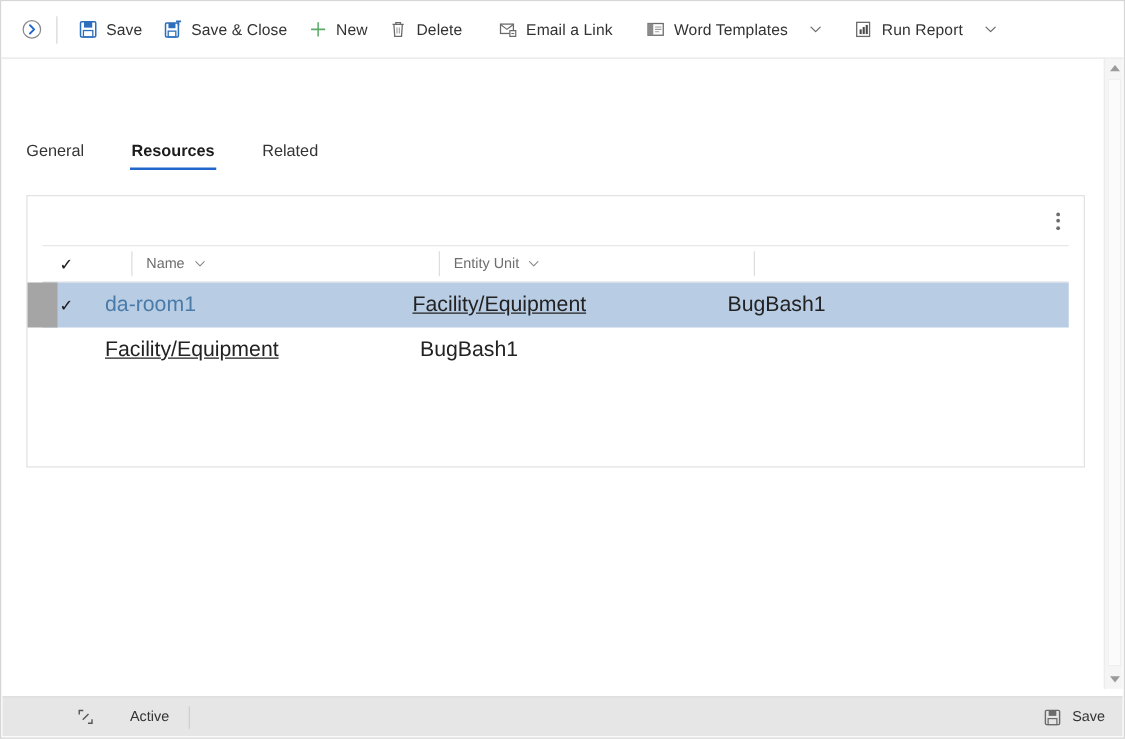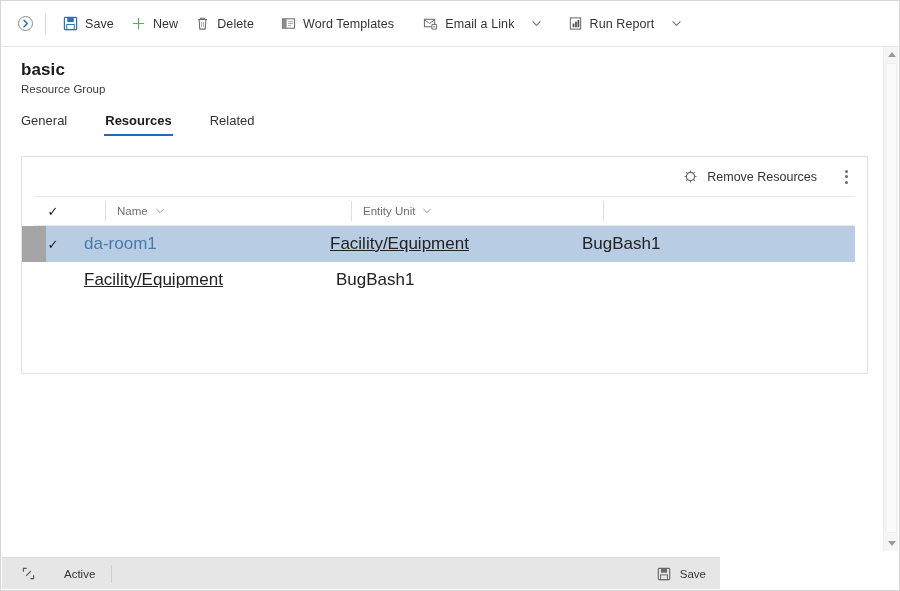--- a/index.html
+++ b/index.html
@@ -312,26 +312,27 @@
     height: 470px;
     background: #fbfbfb;
     border: 1px solid #efefef;
     cursor: pointer;
   }
 
   
   .statusbar {
     position: absolute;
     left: 1px; bottom: 1px;
-    width: 718px;
+    width: 896px;
     height: 32px;
     background: #e6e6e6;
     border-top: 1px solid #dcdcdc;
     display: flex;
     align-items: center;
+    padding-left: 40px;
   }
 
   .sb-ico {
     width: 28px; height: 28px;
     display: flex; align-items: center; justify-content: center;
     margin-left: 12px;
     cursor: pointer;
   }
 
   .sb-status {
@@ -383,20 +384,31 @@
       <span class="cmd-ico">
         <svg width="15" height="15" viewBox="0 0 16 16">
           <rect x="1.5" y="1.5" width="13" height="13" rx="1" fill="none" stroke="#2e6fbd" stroke-width="1.3"></rect>
           <rect x="4.5" y="1.5" width="7" height="5" fill="#2e6fbd"></rect>
           <rect x="4" y="9" width="8" height="5.5" fill="none" stroke="#2e6fbd" stroke-width="1.1"></rect>
         </svg>
       </span>
       <span class="cmd-label">Save</span>
     </div>
 
+    <div class="cmd-btn">
+      <span class="cmd-ico">
+        <svg width="15" height="15" viewBox="0 0 16 16">
+          <rect x="1.5" y="2.5" width="11" height="12" rx="1" fill="none" stroke="#2e6fbd" stroke-width="1.3"></rect>
+          <rect x="4" y="2.5" width="6" height="4.5" fill="#2e6fbd"></rect>
+          <rect x="3.8" y="9.5" width="6.5" height="5" fill="none" stroke="#2e6fbd" stroke-width="1.1"></rect>
+          <path d="M10.5 1.2 L14.8 1.2 M12.6 1.2 L12.6 4.6" stroke="#2e6fbd" stroke-width="1.4" fill="none"></path>
+        </svg>
+      </span>
+      <span class="cmd-label">Save &amp; Close</span>
+    </div>
 
     <div class="cmd-btn">
       <span class="cmd-ico">
         <svg width="15" height="15" viewBox="0 0 16 16">
           <path d="M8 2 L8 14 M2 8 L14 8" stroke="#5aab6a" stroke-width="1.3" fill="none"></path>
         </svg>
       </span>
       <span class="cmd-label">New</span>
     </div>
 
@@ -406,42 +418,42 @@
           <path d="M3.2 3.8 L12.8 3.8" stroke="#6b6b6b" stroke-width="1.1"></path>
           <path d="M6 3.8 L6 2.3 L10 2.3 L10 3.8" fill="none" stroke="#6b6b6b" stroke-width="1.1"></path>
           <path d="M4.4 3.8 L5.1 14 L10.9 14 L11.6 3.8" fill="none" stroke="#6b6b6b" stroke-width="1.1"></path>
           <path d="M7 6.4 L7 11.6 M9 6.4 L9 11.6" stroke="#9a9a9a" stroke-width="0.9"></path>
         </svg>
       </span>
       <span class="cmd-label">Delete</span>
     </div>
 
 
-    <div class="cmd-btn" style="margin-left:10px;">
-      <span class="cmd-ico">
-        <svg width="15" height="15" viewBox="0 0 16 16">
-          <rect x="1.5" y="3" width="13" height="10" fill="none" stroke="#6b6b6b" stroke-width="1.1"></rect>
-          <rect x="1.5" y="3" width="4.5" height="10" fill="#8a8a8a"></rect>
-          <path d="M7.5 6 L13 6 M7.5 8 L13 8 M7.5 10 L11 10" stroke="#9a9a9a" stroke-width="0.9"></path>
-        </svg>
-      </span>
-      <span class="cmd-label">Word Templates</span>
-    </div>
-
     <div class="cmd-btn" style="margin-left:12px;">
       <span class="cmd-ico">
         <svg width="15" height="15" viewBox="0 0 16 16">
           <rect x="1.5" y="3.5" width="11" height="8" fill="none" stroke="#6b6b6b" stroke-width="1.1"></rect>
           <path d="M1.5 3.9 L7 8 L12.5 3.9" fill="none" stroke="#6b6b6b" stroke-width="1"></path>
           <path d="M9.5 9 L14.5 9 L14.5 14 L9.5 14 Z" fill="#ffffff" stroke="#6b6b6b" stroke-width="1"></path>
           <path d="M10.8 11.5 L13.2 11.5" stroke="#6b6b6b" stroke-width="1"></path>
         </svg>
       </span>
       <span class="cmd-label">Email a Link</span>
     </div>
+
+    <div class="cmd-btn" style="margin-left:10px;">
+      <span class="cmd-ico">
+        <svg width="15" height="15" viewBox="0 0 16 16">
+          <rect x="1.5" y="3" width="13" height="10" fill="none" stroke="#6b6b6b" stroke-width="1.1"></rect>
+          <rect x="1.5" y="3" width="4.5" height="10" fill="#8a8a8a"></rect>
+          <path d="M7.5 6 L13 6 M7.5 8 L13 8 M7.5 10 L11 10" stroke="#9a9a9a" stroke-width="0.9"></path>
+        </svg>
+      </span>
+      <span class="cmd-label">Word Templates</span>
+    </div>
     <div class="cmd-caret">
       <svg class="caret-svg" width="11" height="11" viewBox="0 0 12 12">
         <path d="M2 4 L6 8 L10 4" fill="none" stroke="#6b6b6b" stroke-width="1.1" stroke-linecap="round" stroke-linejoin="round"></path>
       </svg>
     </div>
 
     <div class="cmd-btn" style="margin-left:14px;">
       <span class="cmd-ico">
         <svg width="15" height="15" viewBox="0 0 16 16">
           <rect x="2.5" y="2" width="11" height="12" fill="none" stroke="#6b6b6b" stroke-width="1.1"></rect>
@@ -453,51 +465,36 @@
       <span class="cmd-label">Run Report</span>
     </div>
     <div class="cmd-caret">
       <svg class="caret-svg" width="11" height="11" viewBox="0 0 12 12">
         <path d="M2 4 L6 8 L10 4" fill="none" stroke="#6b6b6b" stroke-width="1.1" stroke-linecap="round" stroke-linejoin="round"></path>
       </svg>
     </div>
 
   </div>
 
-  <div class="header">
-    <div class="rec-title">basic</div>
-    <div class="rec-sub">Resource Group</div>
-  </div>
 
   <div class="tabs">
     <div class="tab">
       <span>General</span>
     </div>
     <div class="tab active">
       <span>Resources</span>
     </div>
     <div class="tab">
       <span>Related</span>
     </div>
   </div>
 
   <div class="grid-card">
 
     <div class="grid-cmdbar">
-      <div class="grid-cmd-btn">
-        <span class="cmd-ico">
-          <svg width="15" height="15" viewBox="0 0 16 16">
-            <circle cx="8" cy="8" r="4.4" fill="none" stroke="#6b6b6b" stroke-width="1.2"></circle>
-            <path d="M8 2.1 L8 4 M8 12 L8 13.9 M2.1 8 L4 8 M12 8 L13.9 8
-                     M3.8 3.8 L5.2 5.2 M10.8 10.8 L12.2 12.2
-                     M12.2 3.8 L10.8 5.2 M5.2 10.8 L3.8 12.2" stroke="#6b6b6b" stroke-width="1.2" stroke-linecap="round"></path>
-          </svg>
-        </span>
-        <span class="grid-cmd-label">Remove Resources</span>
-      </div>
       <div class="grid-overflow">
         <span class="dot3">
             <i></i>
             <i></i>
             <i></i>
           </span>
       </div>
     </div>
 
     <div class="grid-head">

